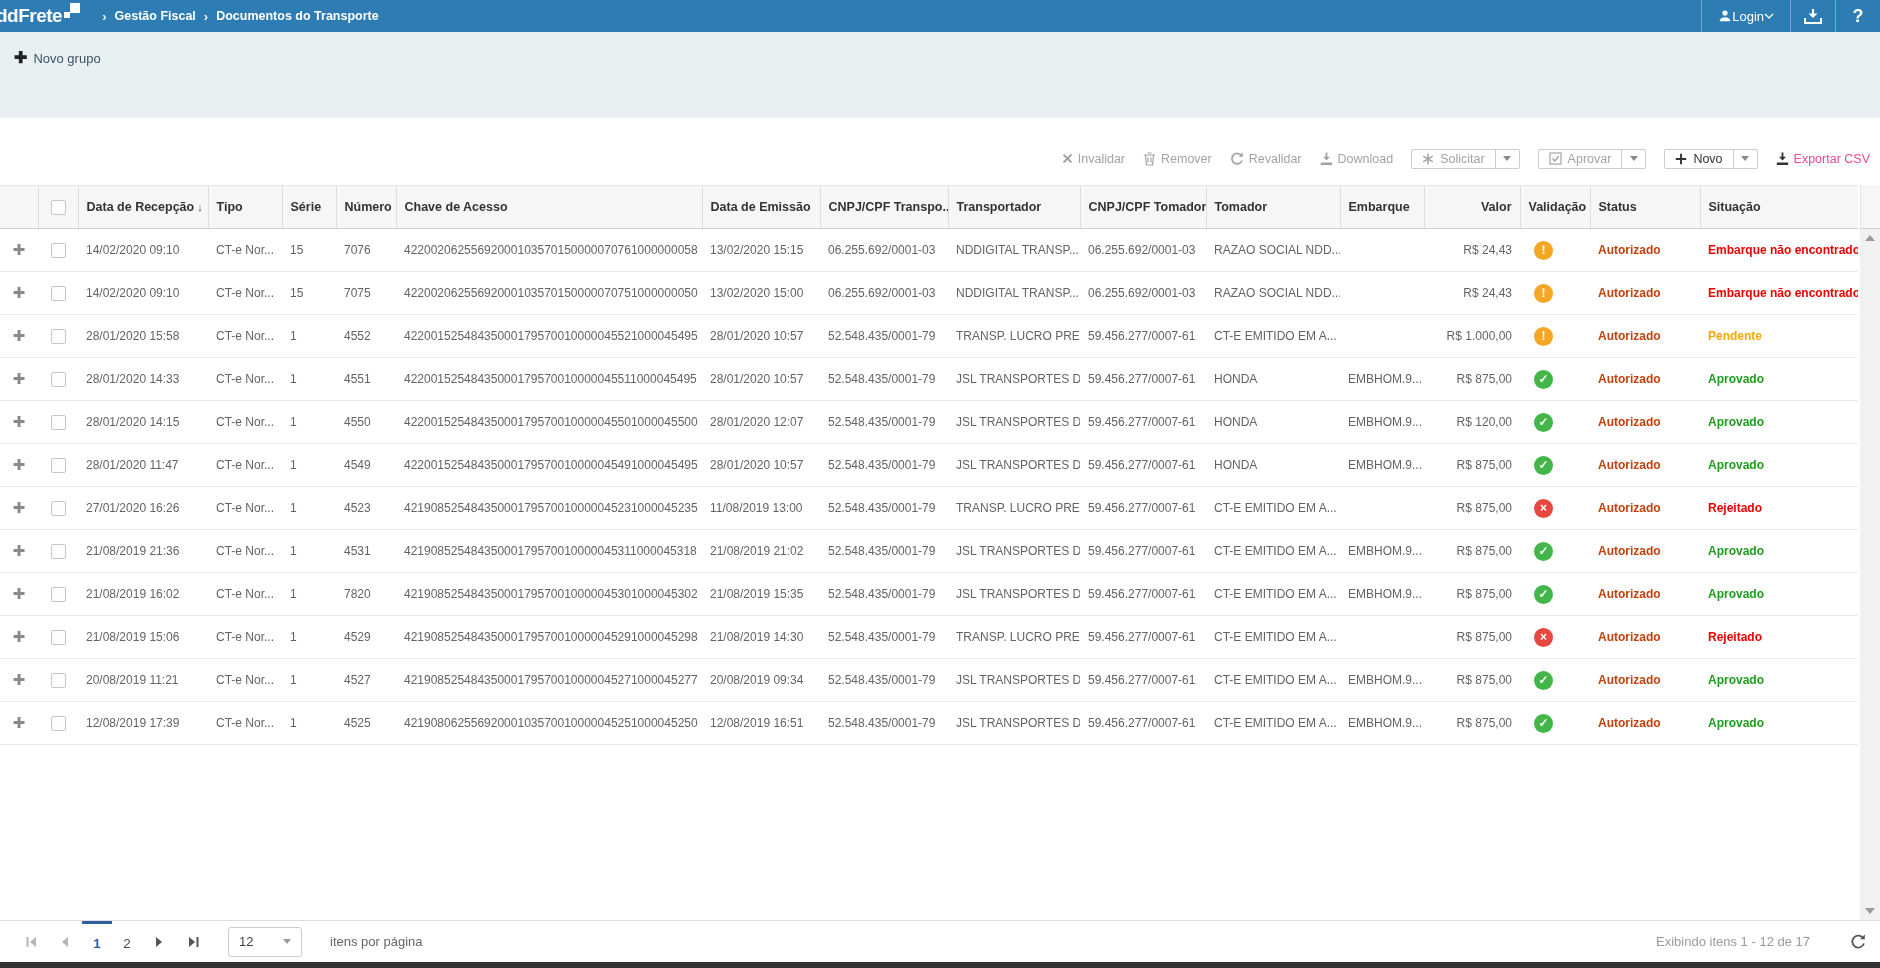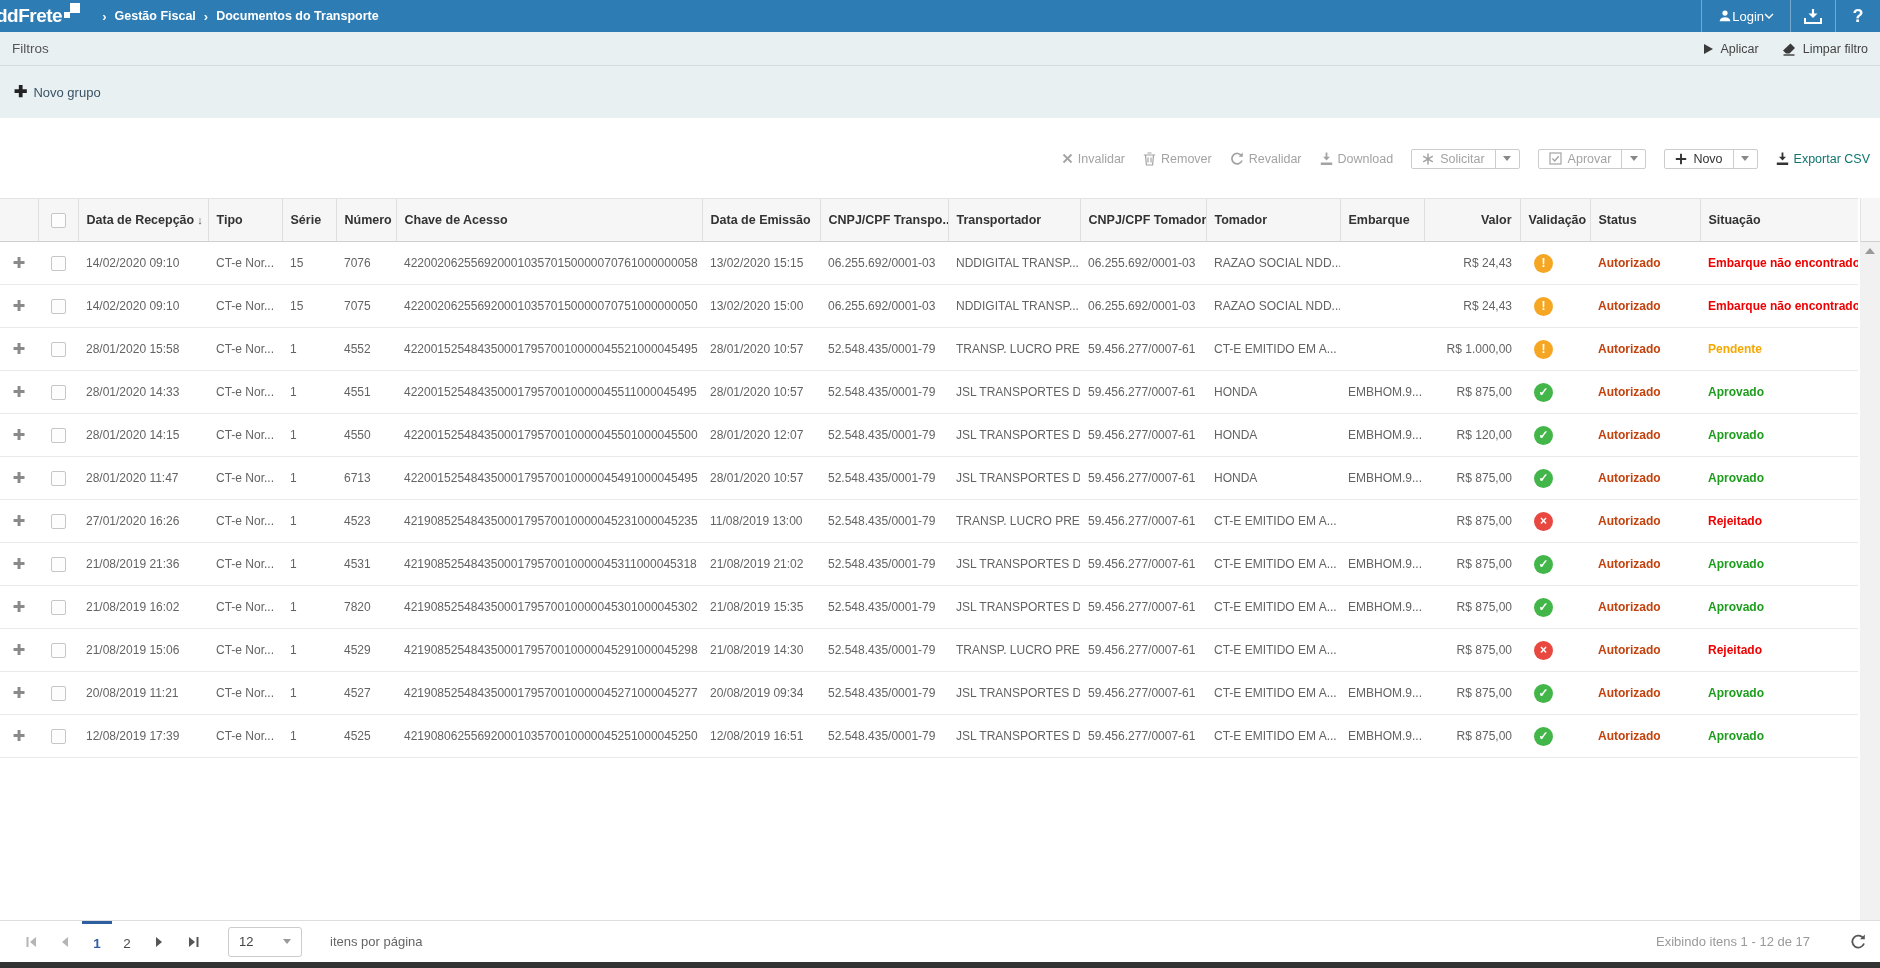--- a/index.html
+++ b/index.html
@@ -28,31 +28,31 @@
   .filters-title { font-size:13.5px; color:#555; }
   .filters-actions { margin-left:auto; display:flex; align-items:center; gap:22px; }
   .flt-btn { display:flex; align-items:center; gap:6px; font-size:12.5px; color:#444; cursor:pointer; }
   .filters-body { height:52px; display:flex; align-items:center; padding:0 14px; }
   .new-group { display:flex; align-items:center; gap:6px; font-size:13px; color:#3b5266; cursor:pointer; }
   .new-group .plus { font-size:16px; font-weight:bold; color:#222; line-height:1; }
   
   .toolbar { position:absolute; top:118px; left:0; width:1880px; height:67px; background:#fff;
     display:flex; align-items:center; justify-content:flex-end; padding:14px 10px 0 0; gap:18px; }
   .tool-link { display:flex; align-items:center; gap:5px; font-size:12.5px; color:#a3a3a3; cursor:pointer; }
-  .tool-link.dark { color:#0f766e;justify-content:center; }
+  .tool-link.dark { color:#ec4899;justify-content:center; }
   .split-btn { display:flex; align-items:stretch; height:20px; border:1px solid #ccc; border-radius:2px;
     background:#fff; overflow:hidden; }
   .split-main { display:flex; align-items:center; gap:6px; padding:0 10px; font-size:12.5px; color:#a3a3a3; cursor:pointer; }
   .split-main.dark { color:#333; }
   .split-caret { display:flex; align-items:center; justify-content:center; width:24px;
     border-left:1px solid #ccc; cursor:pointer; }
   .caret-glyph { width:0; height:0; border-left:4px solid transparent; border-right:4px solid transparent;
     border-top:5px solid #888; }
   
-  .grid { position:absolute; top:198px; left:0; width:1880px; height:735px; background:#fff; }
+  .grid { position:absolute; top:185px; left:0; width:1880px; height:735px; background:#fff; }
   table { border-collapse:collapse; table-layout:fixed; width:1858px; }
   th, td { white-space:nowrap; overflow:hidden; text-overflow:clip; text-align:left; }
   thead th { height:43px; background:#f6f6f6; border-top:1px solid #e3e3e3; border-bottom:1px solid #cfcfcf;
     font-size:12.5px; font-weight:bold; color:#333; padding:0 8px; cursor:pointer; }
   thead th + th { border-left:1px solid #dedede; }
   tbody td { height:43px; border-bottom:1px solid #e9e9e9; font-size:12px; color:#636363; padding:0 8px; }
   .c-expand, th.h-expand { text-align:center; padding:0; }
   .expand { font-size:15px; color:#8a8a8a; cursor:pointer; display:inline-block; }
   .cb { display:inline-block; width:15px; height:15px; border:1px solid #c6c6c6; border-radius:2px;
     background:#fdfdfd; vertical-align:middle; cursor:pointer; }
@@ -142,38 +142,20 @@
       </svg>
     </div>
     <span class="tb-sep"></span>
     <div class="tb-btn">
       <span class="help-glyph">?</span>
     </div>
   </div>
 </div>
 
 <div class="filters">
-  <div class="filters-head">
-    <span class="filters-title">Filtros</span>
-    <div class="filters-actions">
-      <span class="flt-btn">
-        <svg width="11" height="12" viewBox="0 0 11 12">
-            <path d="M1 1l9 5-9 5z" fill="#3a3a3a"></path>
-          </svg>
-        <span>Aplicar</span>
-      </span>
-      <span class="flt-btn">
-        <svg width="16" height="14" viewBox="0 0 16 14">
-          <path d="M9.5 1.5l4.5 4.5-5.5 5.5H5L2 8.5z" fill="#3a3a3a"></path>
-            <path d="M2.5 13h11" stroke="#3a3a3a" stroke-width="1.4"></path>
-        </svg>
-        <span>Limpar filtro</span>
-      </span>
-    </div>
-  </div>
   <div class="filters-body">
     <span class="new-group">
       <span class="plus">✚</span>
       <span>Novo grupo</span>
     </span>
   </div>
 </div>
 
 <div class="toolbar">
   <span class="tool-link">
@@ -384,21 +366,21 @@
           <td class="c-validacao"><span class="vicon success">✓</span></td>
           <td class="c-status">Autorizado</td>
           <td class="c-situacao tone-green">Aprovado</td>
         </tr>
         <tr>
           <td class="c-expand"><span class="expand">✚</span></td>
           <td class="c-check"><span class="cb"></span></td>
           <td class="c-recepcao">28/01/2020 11:47</td>
           <td class="c-tipo">CT-e Nor...</td>
           <td class="c-serie">1</td>
-          <td class="c-numero">6713</td>
+          <td class="c-numero">4549</td>
           <td class="c-chave">42200152548435000179570010000045491000045495</td>
           <td class="c-emissao">28/01/2020 10:57</td>
           <td class="c-cnpj-transportador">52.548.435/0001-79</td>
           <td class="c-transportador">JSL TRANSPORTES D...</td>
           <td class="c-cnpj-tomador">59.456.277/0007-61</td>
           <td class="c-tomador">HONDA</td>
           <td class="c-embarque">EMBHOM.9...</td>
           <td class="c-valor">R$ 875,00</td>
           <td class="c-validacao"><span class="vicon success">✓</span></td>
           <td class="c-status">Autorizado</td>

